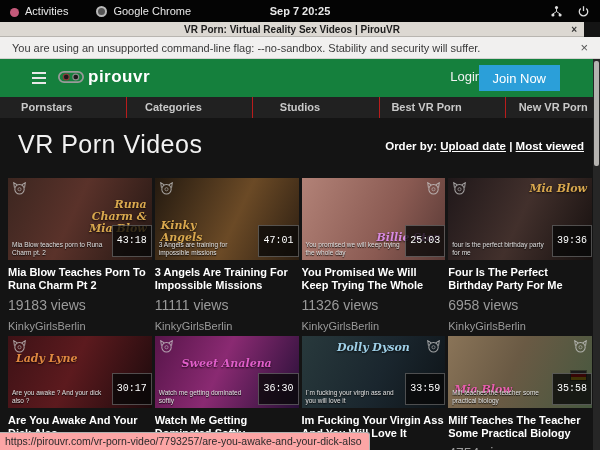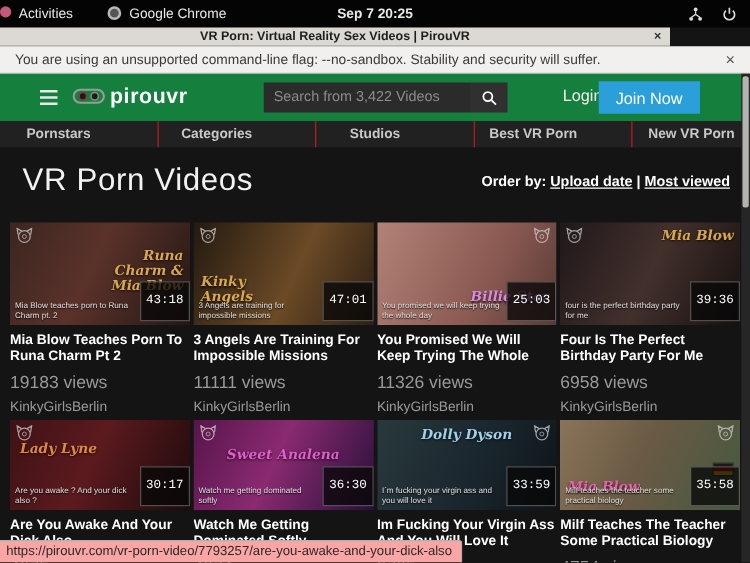--- a/index.html
+++ b/index.html
@@ -2,29 +2,29 @@
 <html><head>
 <meta charset="utf-8">
 <style>
   * { margin:0; padding:0; box-sizing:border-box; }
   html,body { width:600px; height:450px; overflow:hidden; }
   body { font-family:"Liberation Sans", sans-serif; background:#141414; position:relative; }
 
   
   .sysbar { position:absolute; top:0; left:0; width:600px; height:22px; background:#040404;
             display:flex; align-items:center; color:#e8e8e8; font-size:11px; }
-  .sys-left { display:flex; align-items:flex-start; gap:6px; }
+  .sys-left { display:flex; align-items:flex-end; gap:6px; margin-left:10px; }
   .dot-rec { width:9px; height:9px; border-radius:50%; background:#c4597a; }
   .chrome-ico { width:11px; height:11px; border-radius:50%; border:2px solid #b9b9b9; background:#555; margin-left:22px; }
   .sys-center { position:absolute; left:0; right:0; text-align:center; font-weight:bold; font-size:11px; }
   .sys-right { margin-left:auto; display:flex; align-items:center; gap:14px; margin-right:10px; z-index:2; }
   .sys-right svg { display:block; }
 
   
-  .titlebar { position:absolute; top:22px; left:0; width:536px; height:15px; background:#dcd8d2;
+  .titlebar { position:absolute; top:22px; left:0; width:584px; height:15px; background:#dcd8d2;
               border-bottom:1px solid #b8b5b0; color:#1d1d1d; font-size:10px; font-weight:bold;
               display:flex; align-items:center; justify-content:center; }
   .titlebar .close { position:absolute; right:7px; top:0; font-weight:bold; color:#333; font-size:10px; line-height:15px; }
 
   
   .warnbar { position:absolute; top:37px; left:0; width:600px; height:22px; background:#f1f0ef;
              border-bottom:1px solid #d4d2d0; display:flex; align-items:center; color:#3a3a3a; font-size:11px; }
   .warnbar .wtext { margin-left:12px; }
   .warnbar .wclose { position:absolute; right:12px; color:#555; font-size:13px; }
 
@@ -146,29 +146,20 @@
       <span></span>
     </div>
   <div class="logo">
     <svg width="26" height="14" viewBox="0 0 30 16">
       <rect x="1" y="2" width="28" height="12" rx="6" fill="none" stroke="#9a9a9a" stroke-width="2"></rect>
       <circle cx="9.5" cy="8" r="3.4" fill="#1a1a1a" stroke="#8a3a3a" stroke-width="1.4"></circle>
       <circle cx="20.5" cy="8" r="3.4" fill="#1a1a1a" stroke="#8a8a8a" stroke-width="1.4"></circle>
     </svg>
     <span class="logo-text">pirouvr</span>
   </div>
-  <div class="searchwrap">
-    <input type="text" placeholder="Search from 3,422 Videos" style="">
-    <button class="searchbtn">
-      <svg width="13" height="13" viewBox="0 0 16 16">
-        <circle cx="6.5" cy="6.5" r="4.4" fill="none" stroke="#fff" stroke-width="1.8"></circle>
-        <path d="M10 10 L14.5 14.5" stroke="#fff" stroke-width="1.8"></path>
-      </svg>
-    </button>
-  </div>
   <span class="login">Login</span>
   <button class="joinbtn" id="joinbtn" style="background: rgb(43, 159, 217);">Join Now</button>
 </div>
 
 <div class="nav">
   <div class="nav-item">Pornstars</div>
   <div class="nav-item">Categories</div>
   <div class="nav-item">Studios</div>
   <div class="nav-item">Best VR Porn</div>
   <div class="nav-item">New VR Porn</div>

